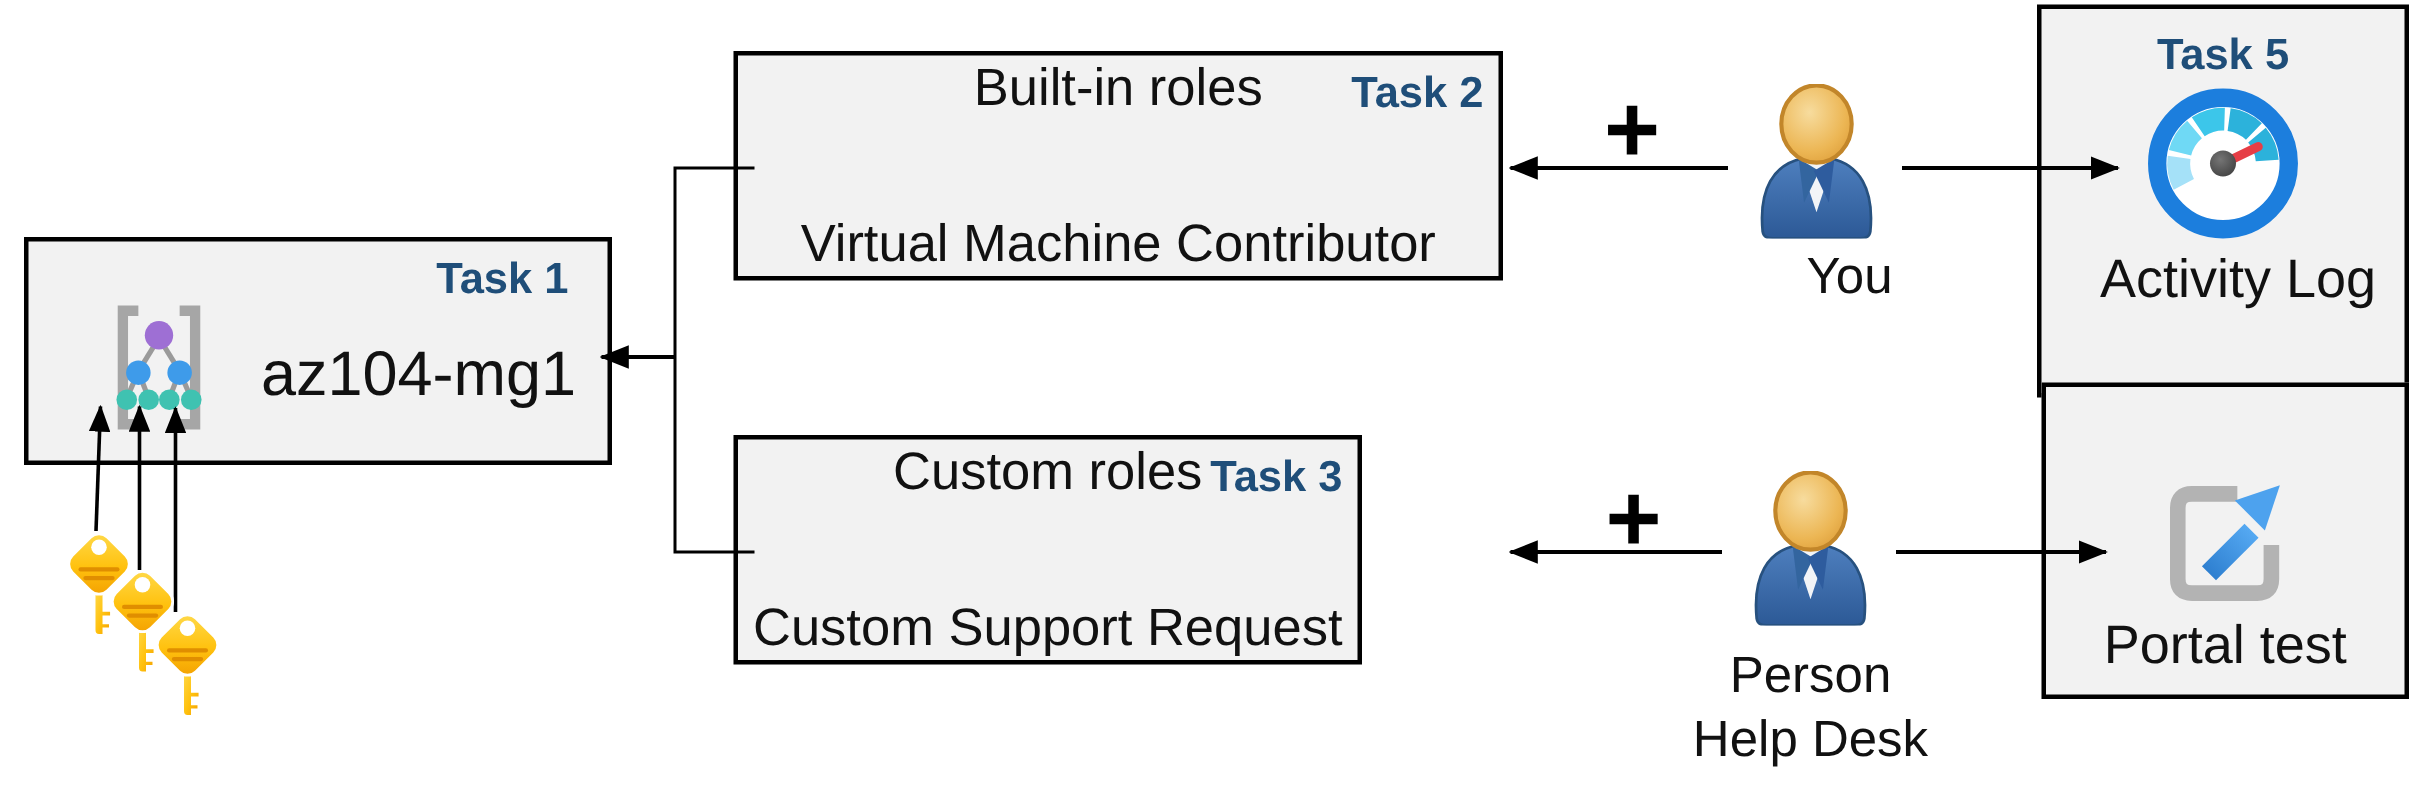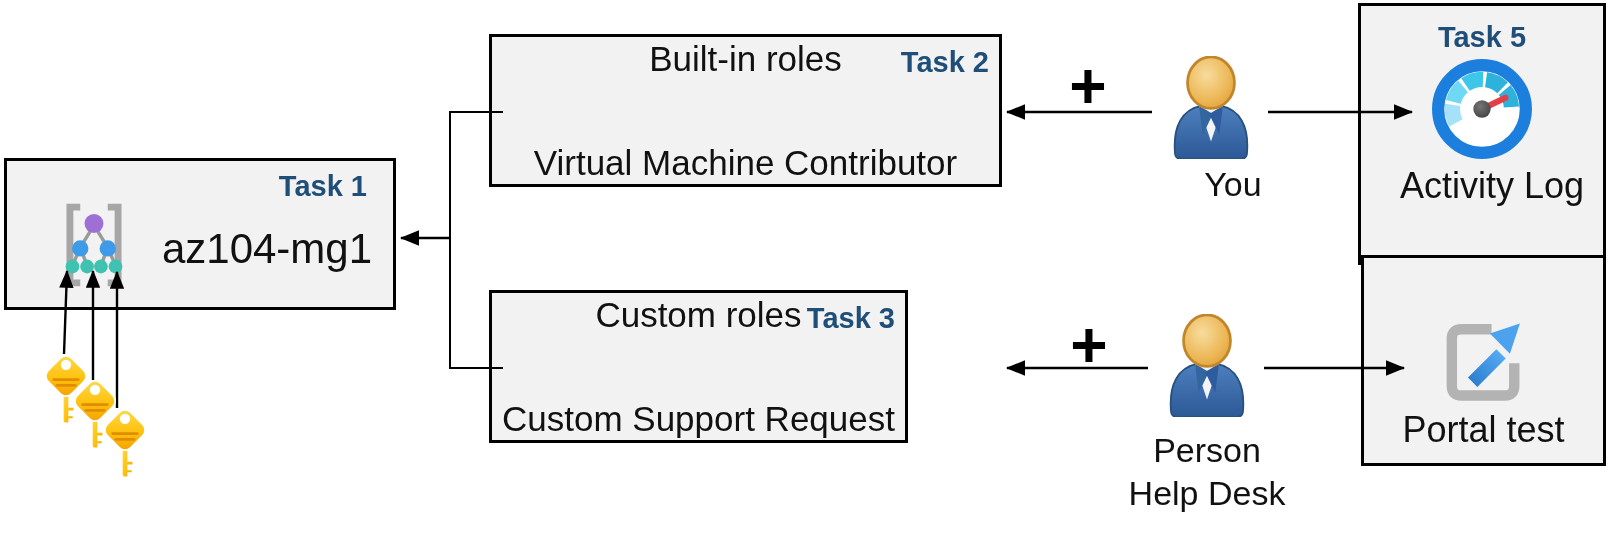--- a/index.html
+++ b/index.html
@@ -10,21 +10,21 @@
   }
   html,body{margin:0;padding:0;background:#ffffff;}
   .canvas{
     position:relative;width:1609px;height:541px;background:#ffffff;
     font-family:"Liberation Sans",sans-serif;overflow:hidden;
   }
   .tbox{
     position:absolute;background:var(--box-fill);
     border:3px solid var(--box-border);box-sizing:border-box;
   }
-  #task1{left:4px;top:158px;width:392px;height:152px;}
+  #task1{left:16px;top:158px;width:392px;height:152px;}
   #task2{left:489px;top:34px;width:513px;height:153px;}
   #task3{left:489px;top:290px;width:419px;height:153px;}
   #task5{left:1358px;top:3px;width:248px;height:262px;}
   #task4{left:1361px;top:255px;width:245px;height:211px;}
   .box-title{
     position:absolute;font-weight:bold;font-size:29px;line-height:34px;
     color:var(--task-title);white-space:nowrap;
   }
   .t-right{right:10px;top:8px;}
   #task1 .box-title{right:26px;top:8px;}

